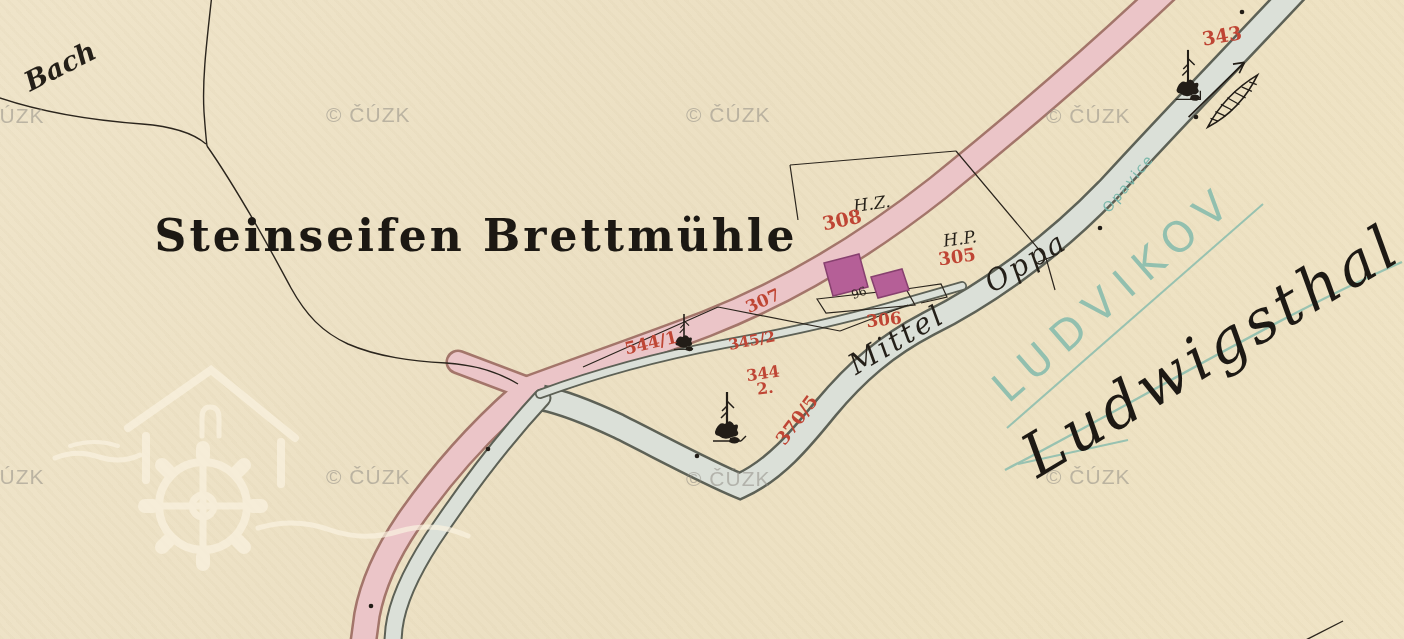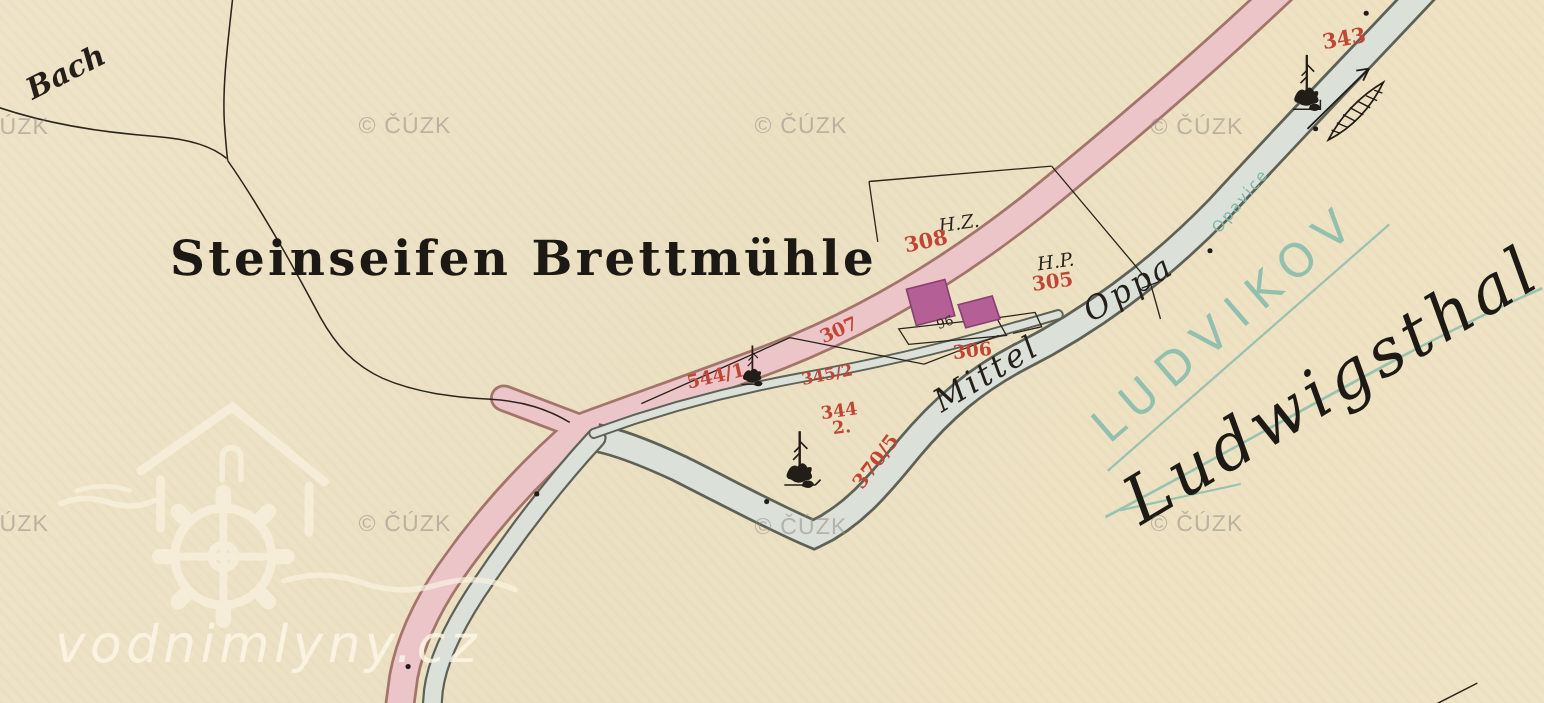--- a/index.html
+++ b/index.html
@@ -174,15 +174,14 @@
 
   <span class="lbl wm" style="left:-40px;top:105px;font-size:21px;">© ČÚZK</span>
   <span class="lbl wm" style="left:326px;top:104px;font-size:21px;">© ČÚZK</span>
   <span class="lbl wm" style="left:686px;top:104px;font-size:21px;">© ČÚZK</span>
   <span class="lbl wm" style="left:1046px;top:105px;font-size:21px;">© ČÚZK</span>
   <span class="lbl wm" style="left:-40px;top:466px;font-size:21px;">© ČÚZK</span>
   <span class="lbl wm" style="left:326px;top:466px;font-size:21px;">© ČÚZK</span>
   <span class="lbl wm" style="left:686px;top:468px;font-size:21px;">© ČÚZK</span>
   <span class="lbl wm" style="left:1046px;top:466px;font-size:21px;">© ČÚZK</span>
 
-  <span class="lbl sitewm" style="left:50px;top:563px;font-size:47px;">vodnimlyny.cz</span>
 
 </div>
 
 </body></html>

